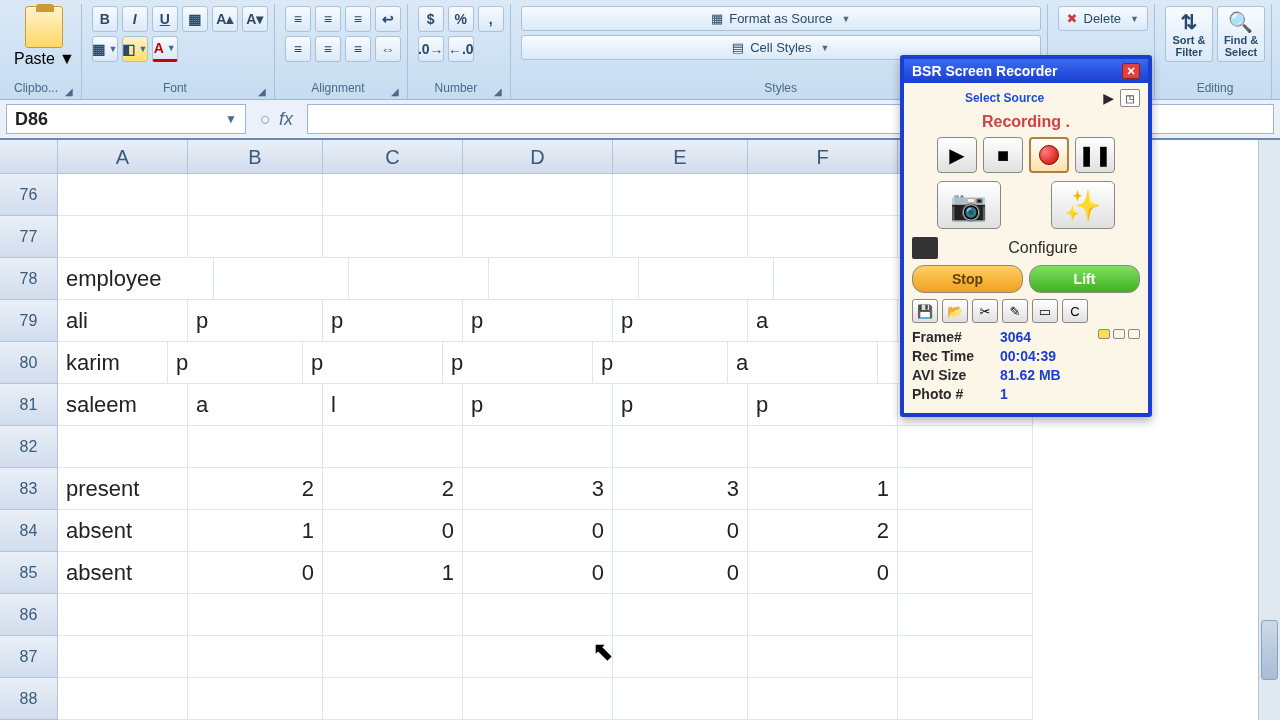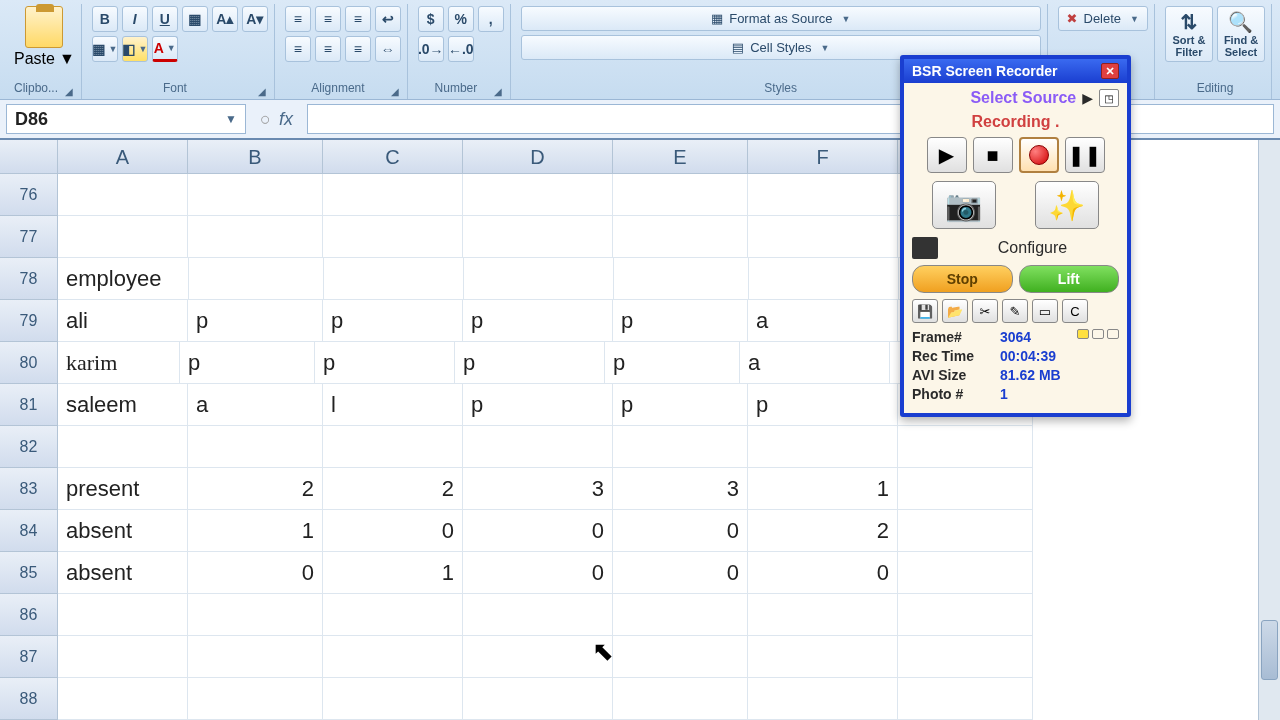--- a/index.html
+++ b/index.html
@@ -39,26 +39,26 @@
 .row { display: flex; height: 42px; }
 .cell { border-right: 1px solid #dde6ef; border-bottom: 1px solid #dde6ef; padding: 0 8px; font-size: 22px; line-height: 42px; color: #222; overflow: hidden; white-space: nowrap; }
 .cell.num { text-align: right; }
 
 .vscroll { position: absolute; right: 0; top: 140px; bottom: 0; width: 22px; background: #e0e8f0; border-left: 1px solid #b3c4d6; }
 .vscroll .thumb { position: absolute; left: 2px; right: 2px; top: 480px; height: 60px; background: linear-gradient(#cdd9e8,#a8bcd4); border: 1px solid #8aa4c0; border-radius: 3px; }
 
 .cursor { position: absolute; left: 592px; top: 636px; font-size: 26px; color: #000; pointer-events: none; }
 
 
-.recorder { position: absolute; left: 900px; top: 55px; width: 231px; background: #fcf6e8; border: 4px solid #1a3ed0; border-radius: 3px; box-shadow: 0 4px 10px rgba(0,0,0,0.3); z-index: 100; }
+.recorder { position: absolute; left: 900px; top: 55px; width: 252px; background: #fcf6e8; border: 4px solid #1a3ed0; border-radius: 3px; box-shadow: 0 4px 10px rgba(0,0,0,0.3); z-index: 100; }
 .recorder-title { background: linear-gradient(#3a6af0,#1a3ed0); color: #fff; font-size: 14px; font-weight: bold; padding: 4px 8px; display: flex; justify-content: space-between; align-items: center; }
 .recorder-title .close { width: 18px; height: 16px; background: #e04040; border: 1px solid #902020; border-radius: 2px; display:flex; align-items:center; justify-content:center; font-size:11px; color:#fff; cursor:pointer; }
 .rec-body { padding: 6px 8px 8px 8px; }
 .rec-row { display: flex; align-items: center; gap: 6px; margin-bottom: 6px; }
-.rec-source { flex:1; text-align:right; font-size:16px; font-weight:bold; color:#8b5cf6; }
+.rec-source { flex:1; text-align:center; font-size:12px; font-weight:bold; color:#1d4ed8; }
 .rec-source-arrow { font-size: 14px; color:#2a2a2a; }
 .rec-popout { width: 20px; height: 18px; border: 1px solid #888; border-radius: 2px; background:#fff; font-size: 10px; display:flex; align-items:center; justify-content:center; }
 .rec-status { text-align:center; color:#d04040; font-size:16px; font-weight:bold; margin-bottom:6px; }
 .rec-ctrl { display:flex; gap:6px; justify-content:center; margin-bottom:8px; }
 .rec-btn { width: 40px; height: 36px; background: linear-gradient(#fff,#e0e0e0); border: 1px solid #888; border-radius: 4px; display:flex; align-items:center; justify-content:center; font-size:20px; cursor:pointer; }
 .rec-btn.active { background: linear-gradient(#fff,#ffe0b0); border: 2px solid #b08040; }
 .rec-btn .redcirc { width: 20px; height: 20px; background: radial-gradient(circle at 30% 30%, #ff8080, #d00000); border-radius: 50%; border:1px solid #800; }
 .rec-tools { display:flex; justify-content:space-around; margin-bottom:8px; }
 .rec-tool { width: 64px; height: 48px; background: linear-gradient(#fff,#e0e0e0); border: 1px solid #888; border-radius: 5px; display:flex; align-items:center; justify-content:center; font-size:30px; cursor:pointer; }
 .rec-config { display:flex; align-items:center; gap:8px; margin-bottom:6px; }
@@ -256,39 +256,39 @@
         <div class="row">
           <div class="cell" style="width: 130px;"></div>
           <div class="cell" style="width: 135px;"></div>
           <div class="cell" style="width: 140px;"></div>
           <div class="cell" style="width: 150px;"></div>
           <div class="cell" style="width: 135px;"></div>
           <div class="cell" style="width: 150px;"></div>
           <div class="cell num" style="width: 135px;"></div>
         </div>
         <div class="row">
-          <div class="cell" style="width: 131px;">employee</div>
+          <div class="cell" style="width: 156px;">employee</div>
           <div class="cell" style="width: 135px;"></div>
           <div class="cell" style="width: 140px;"></div>
           <div class="cell" style="width: 150px;"></div>
           <div class="cell" style="width: 135px;"></div>
           <div class="cell" style="width: 150px;"></div>
           <div class="cell num" style="width: 135px;">absent</div>
         </div>
         <div class="row">
           <div class="cell" style="width: 130px;">ali</div>
           <div class="cell" style="width: 135px;">p</div>
           <div class="cell" style="width: 140px;">p</div>
           <div class="cell" style="width: 150px;">p</div>
           <div class="cell" style="width: 135px;">p</div>
           <div class="cell" style="width: 150px;">a</div>
           <div class="cell num" style="width: 135px;">4</div>
         </div>
         <div class="row">
-          <div class="cell" style="width: 122px; font-family: Liberation Serif, serif;">karim</div>
+          <div class="cell" style="width: 110px;">karim</div>
           <div class="cell" style="width: 135px;">p</div>
           <div class="cell" style="width: 140px;">p</div>
           <div class="cell" style="width: 150px;">p</div>
           <div class="cell" style="width: 135px;">p</div>
           <div class="cell" style="width: 150px;">a</div>
           <div class="cell num" style="width: 135px;">4</div>
         </div>
         <div class="row">
           <div class="cell" style="width: 130px;">saleem</div>
           <div class="cell" style="width: 135px;">a</div>

